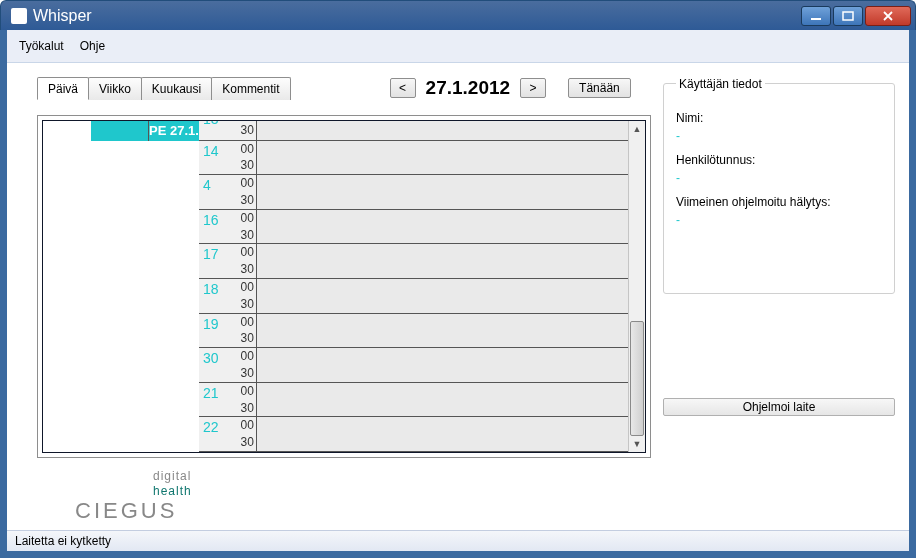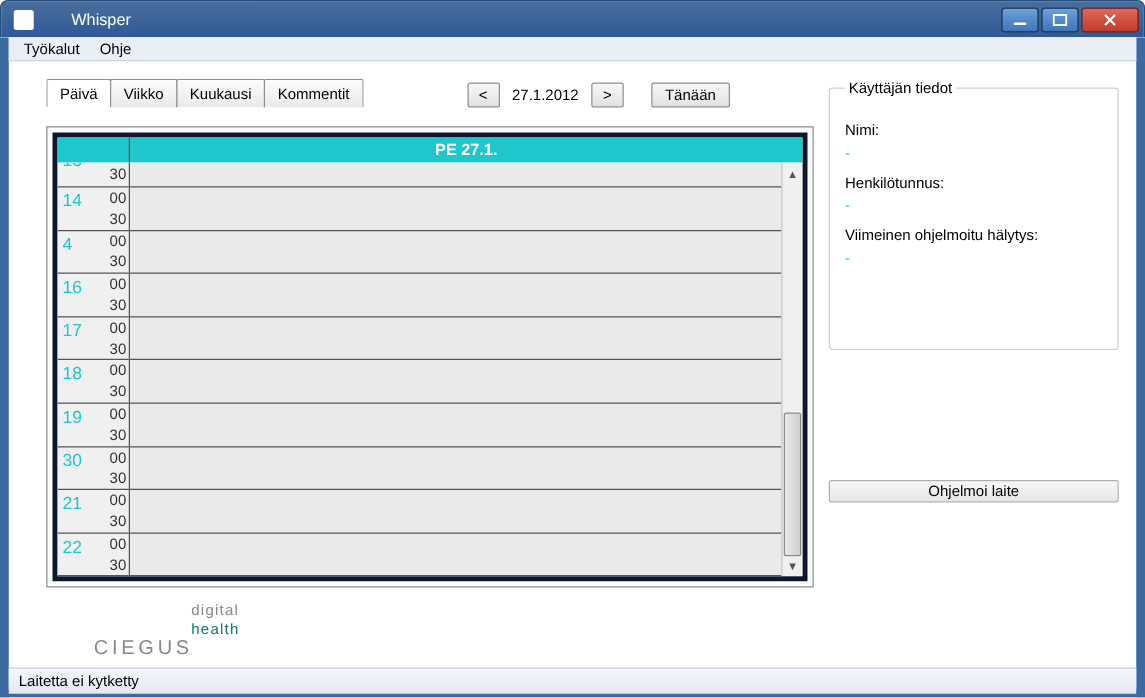--- a/index.html
+++ b/index.html
@@ -1,52 +1,52 @@
 <!DOCTYPE html>
 <html><head>
 <meta charset="utf-8">
 <style>
 * { margin: 0; padding: 0; box-sizing: border-box; font-family: "Segoe UI", Tahoma, sans-serif; font-size: 12px; }
 body { width: 916px; height: 558px; overflow: hidden; background: #fff; }
 
 
 .titlebar { height: 30px; background: linear-gradient(#4a6d9e, #2e5a96); display: flex; align-items: center; padding: 0 4px; border: 1px solid #214d7b; border-bottom: none; border-radius: 6px 6px 0 0; }
 .titlebar .icon { width: 16px; height: 16px; margin: 0 6px; background: #fff; border-radius: 2px; }
-.titlebar .title { color: #fff; font-size: 13px; flex: 1; margin-left: 24px; }
+.titlebar .title { color: #fff; font-size: 16px; flex: 1; }
 .winbtns { display: flex; gap: 2px; }
 .winbtn { width: 30px; height: 20px; border: 1px solid #1a3a5c; border-radius: 3px; display: flex; align-items: center; justify-content: center; color: #fff; font-weight: bold; cursor: pointer; }
 .winbtn.min, .winbtn.max { background: linear-gradient(#6fa1d9, #3d75b9); }
 .winbtn.close { width: 46px; background: linear-gradient(#e06a5a, #c23a2a); border-color: #7a1f16; }
 .winbtn svg { width: 12px; height: 10px; }
 
 
 .frame { border: 7px solid #3b6aa0; border-top: none; height: calc(100% - 30px); background: #fff; display: flex; flex-direction: column; }
 
 
 .menubar { height: 36px; background: #eaeef7; display: flex; align-items: center; padding: 0 4px; border-bottom: 1px solid #c9d6e8; }
 .menuitem { padding: 2px 8px; cursor: pointer; }
 
 
 .content { flex: 1; display: flex; padding: 14px 14px 0 30px; gap: 12px; }
 .left { flex: 1; display: flex; flex-direction: column; }
 
 
-.controlrow { display: flex; align-items: flex-end; gap: 4px; margin-bottom: 16px; }
+.controlrow { display: flex; align-items: flex-start; gap: 20px; margin-bottom: 16px; }
 .tabs { display: flex; }
 .tab { padding: 4px 10px 3px; border: 1px solid #8e8e8e; border-bottom: none; background: linear-gradient(#fdfdfd,#e9e9e9); cursor: pointer; border-radius: 2px 2px 0 0; margin-right: -1px; font-size: 12px; }
 .tab.active { background: #fff; border-bottom: 1px solid #fff; position: relative; z-index: 2; }
 
 .navgrp { display: flex; align-items: center; gap: 6px; margin-left: 80px; }
 .btn { padding: 2px 10px; border: 1px solid #8e8e8e; background: linear-gradient(#f7f7f7,#e2e2e2); cursor: pointer; border-radius: 2px; font-size: 12px; }
 .navbtn { width: 26px; padding: 2px 0; text-align: center; }
-.datestr { font-weight: normal; font-size: 12px; padding: 0 4px; }
+.datestr { font-weight: bold; font-size: 19px; padding: 0 4px; }
 
 
 .calpanel { border: 1px solid #8e8e8e; background: #fff; flex: 1; padding: 4px; display: flex; flex-direction: column; overflow: hidden; margin-top: -1px; }
-.calinner { border: 4px solid #0f172a; flex: 1; display: flex; flex-direction: column; overflow: hidden; }
+.calinner { border: 1px solid #0f172a; flex: 1; display: flex; flex-direction: row; overflow: hidden; padding-left: 48px; }
 .calhead { display: flex; height: 20px; }
 .calhead .corner { width: 58px; background: #1fc7cc; border-right: 1px solid #555; }
 .calhead .daylabel { flex: 1; background: #1fc7cc; color: #fff; font-weight: bold; text-align: center; line-height: 20px; font-size: 13px; }
 .calbody { flex: 1; display: flex; overflow: hidden; position: relative; }
 .timecol { width: 58px; background: #f0f0f0; border-right: 1px solid #555; }
 .gridcol { flex: 1; background: #eaeaea; }
 .scrolltrack { width: 17px; background: #f0f0f0; border-left: 1px solid #c5c5c5; position: relative; }
 .scrollthumb { position: absolute; left: 1px; right: 1px; top: 200px; height: 115px; background: linear-gradient(to right,#e8e8e8,#cfcfcf); border: 1px solid #8a8a8a; border-radius: 2px; }
 .scrollarrup, .scrollarrdn { position: absolute; left: 0; right: 0; height: 17px; display:flex; align-items:center; justify-content:center; color:#555; font-size:9px; }
 .scrollarrup { top: 0; }
@@ -66,21 +66,21 @@
 .infobox legend { font-size: 12px; padding: 0 3px; }
 .infobox .lbl { margin-top: 10px; }
 .infobox .lbl:first-child { margin-top: 4px; }
 .infobox .val { color: #1fc7cc; margin-top: 4px; }
 .bigbtn { margin-top: 104px; padding: 1px; border: 1px solid #b0b0b0; background: linear-gradient(#f7f7f7,#e6e6e6); text-align: center; cursor: pointer; border-radius: 2px; font-size: 12px; }
 
 
 .logo { margin: 10px 0 6px 38px; }
 .logo .l1 { color: #888; font-size: 13px; letter-spacing: 1px; margin-left: 78px; }
 .logo .l1 .h { color: #0f766e; }
-.logo .l2 { color: #888; font-size: 16px; letter-spacing: 3px; font-weight: 300; }
+.logo .l2 { color: #888; font-size: 22px; letter-spacing: 3px; font-weight: 300; }
 
 
 .statusbar { height: 22px; background: linear-gradient(#f4f6fa,#e2e8f3); border-top: 1px solid #c3cde0; padding: 3px 8px; font-size: 12px; }
 </style>
 </head>
 <body>
 
 <div class="titlebar">
   <div class="icon"></div>
   <div class="title">Whisper</div>

